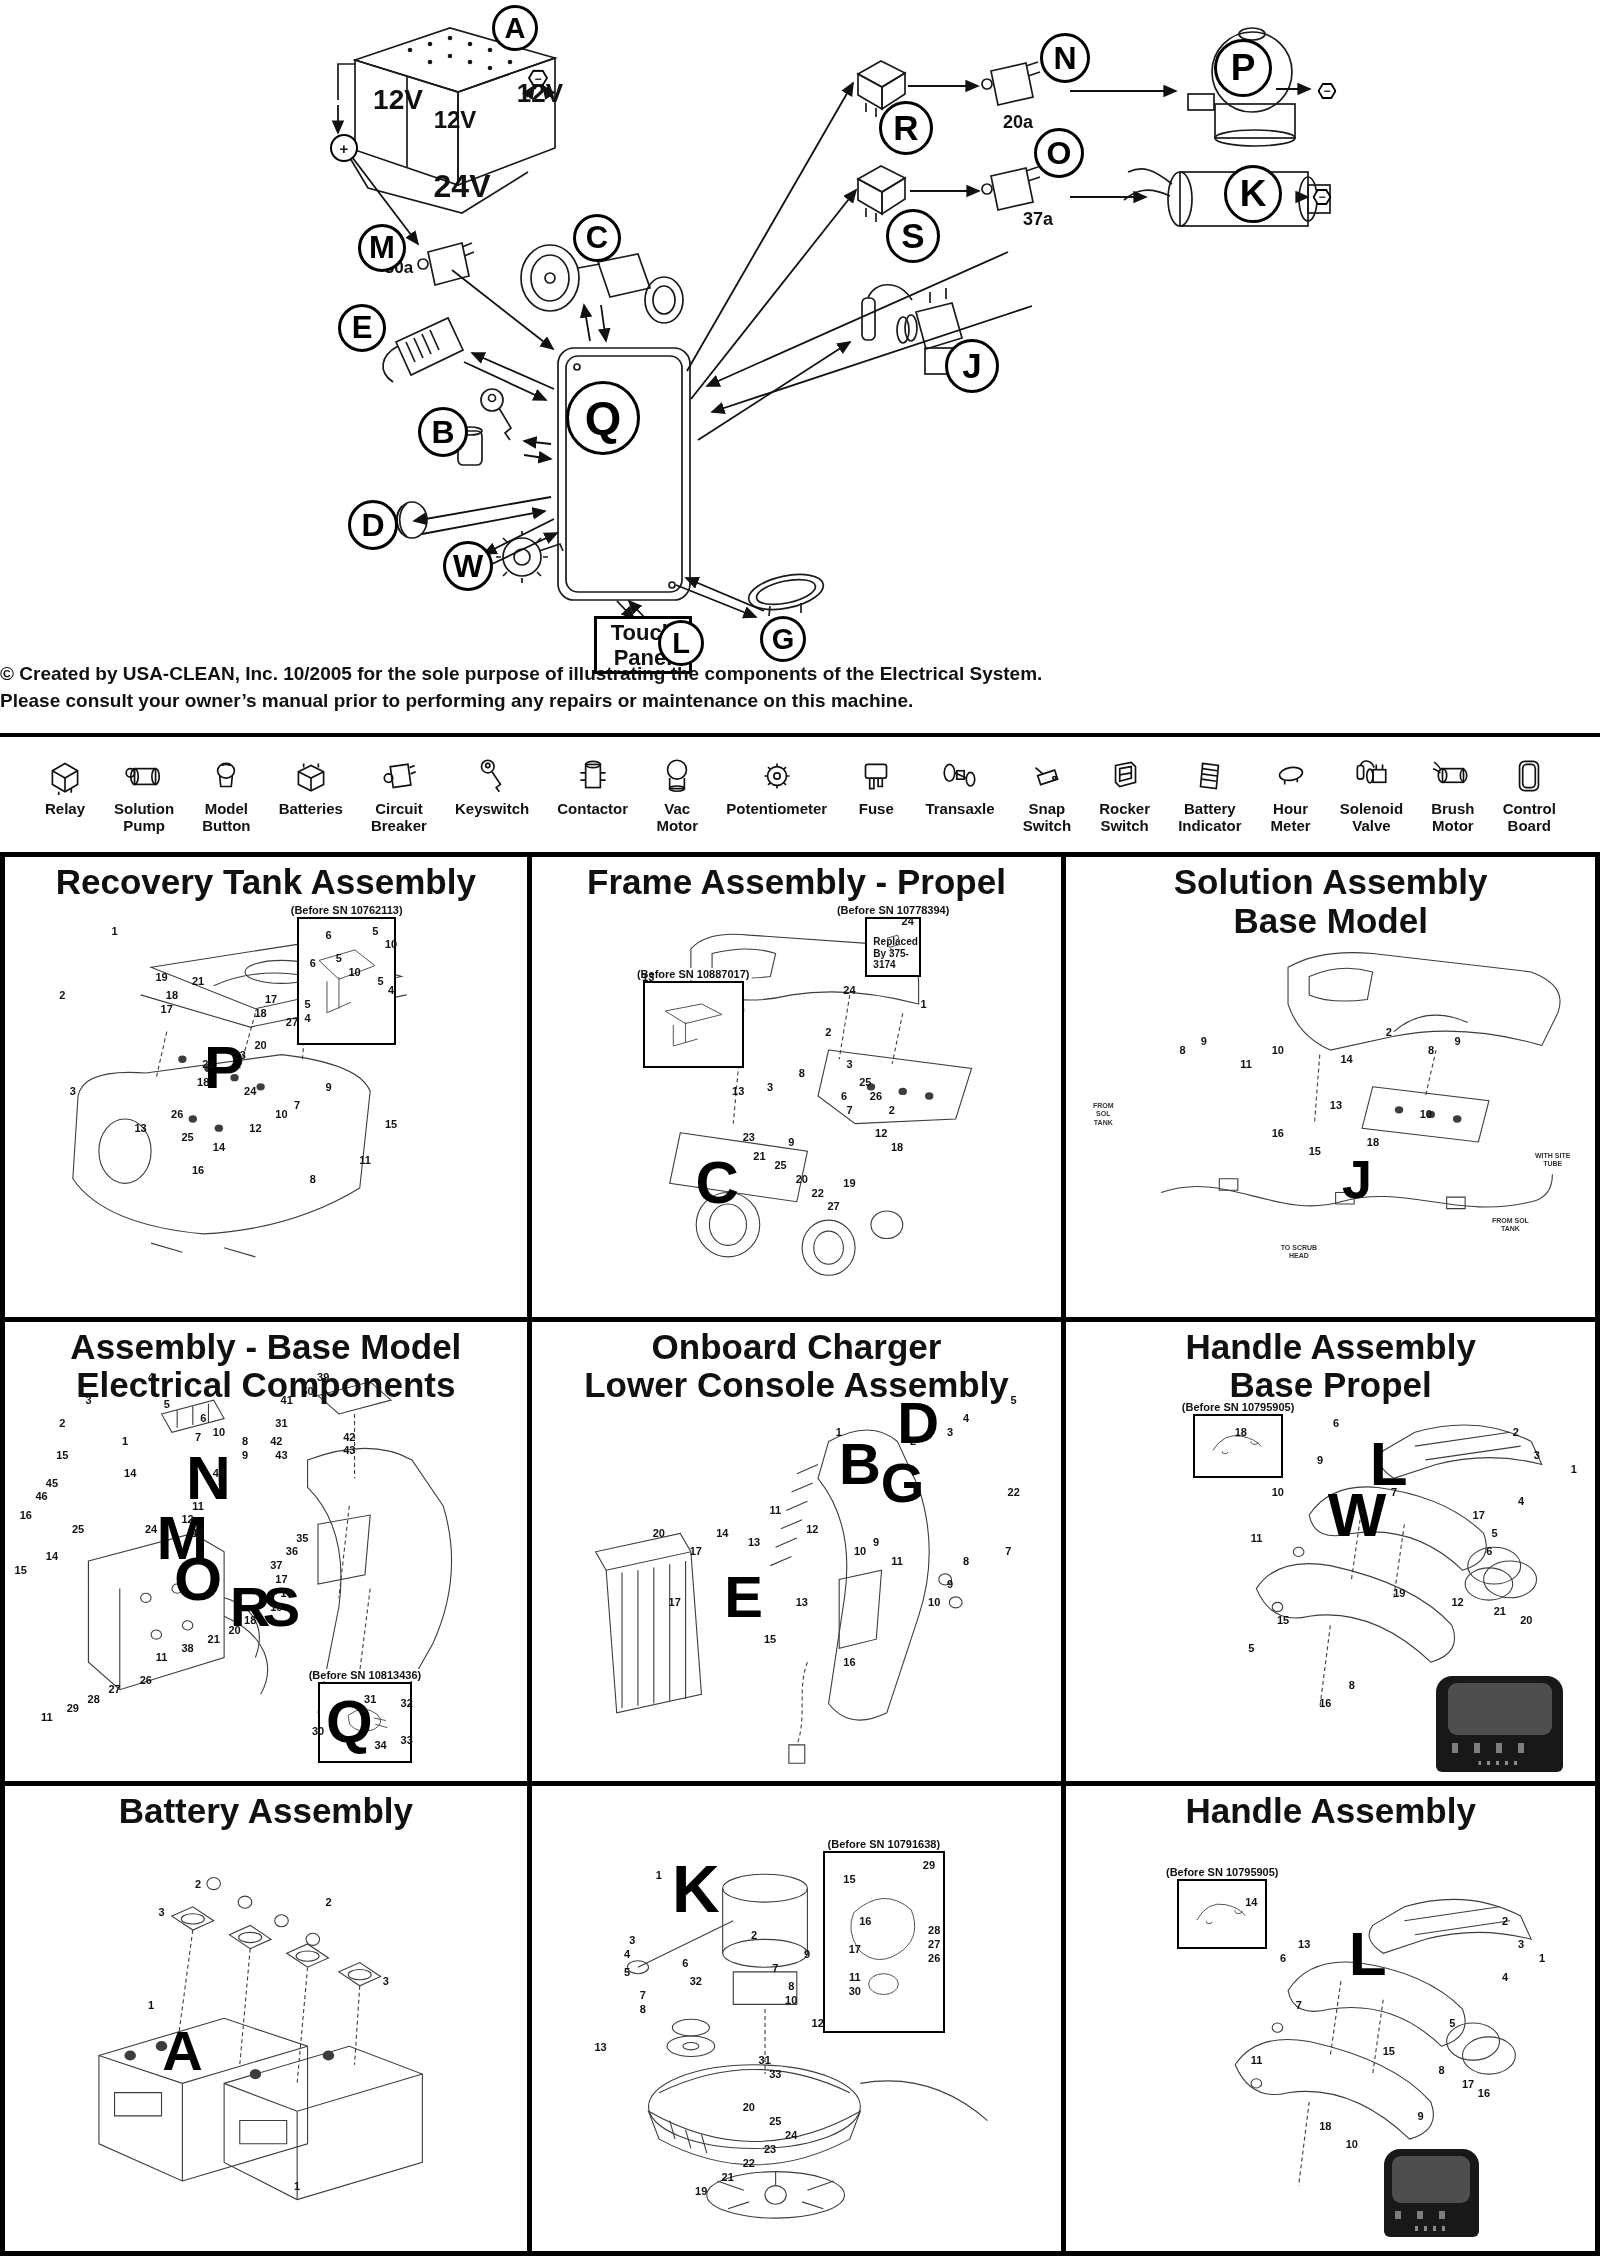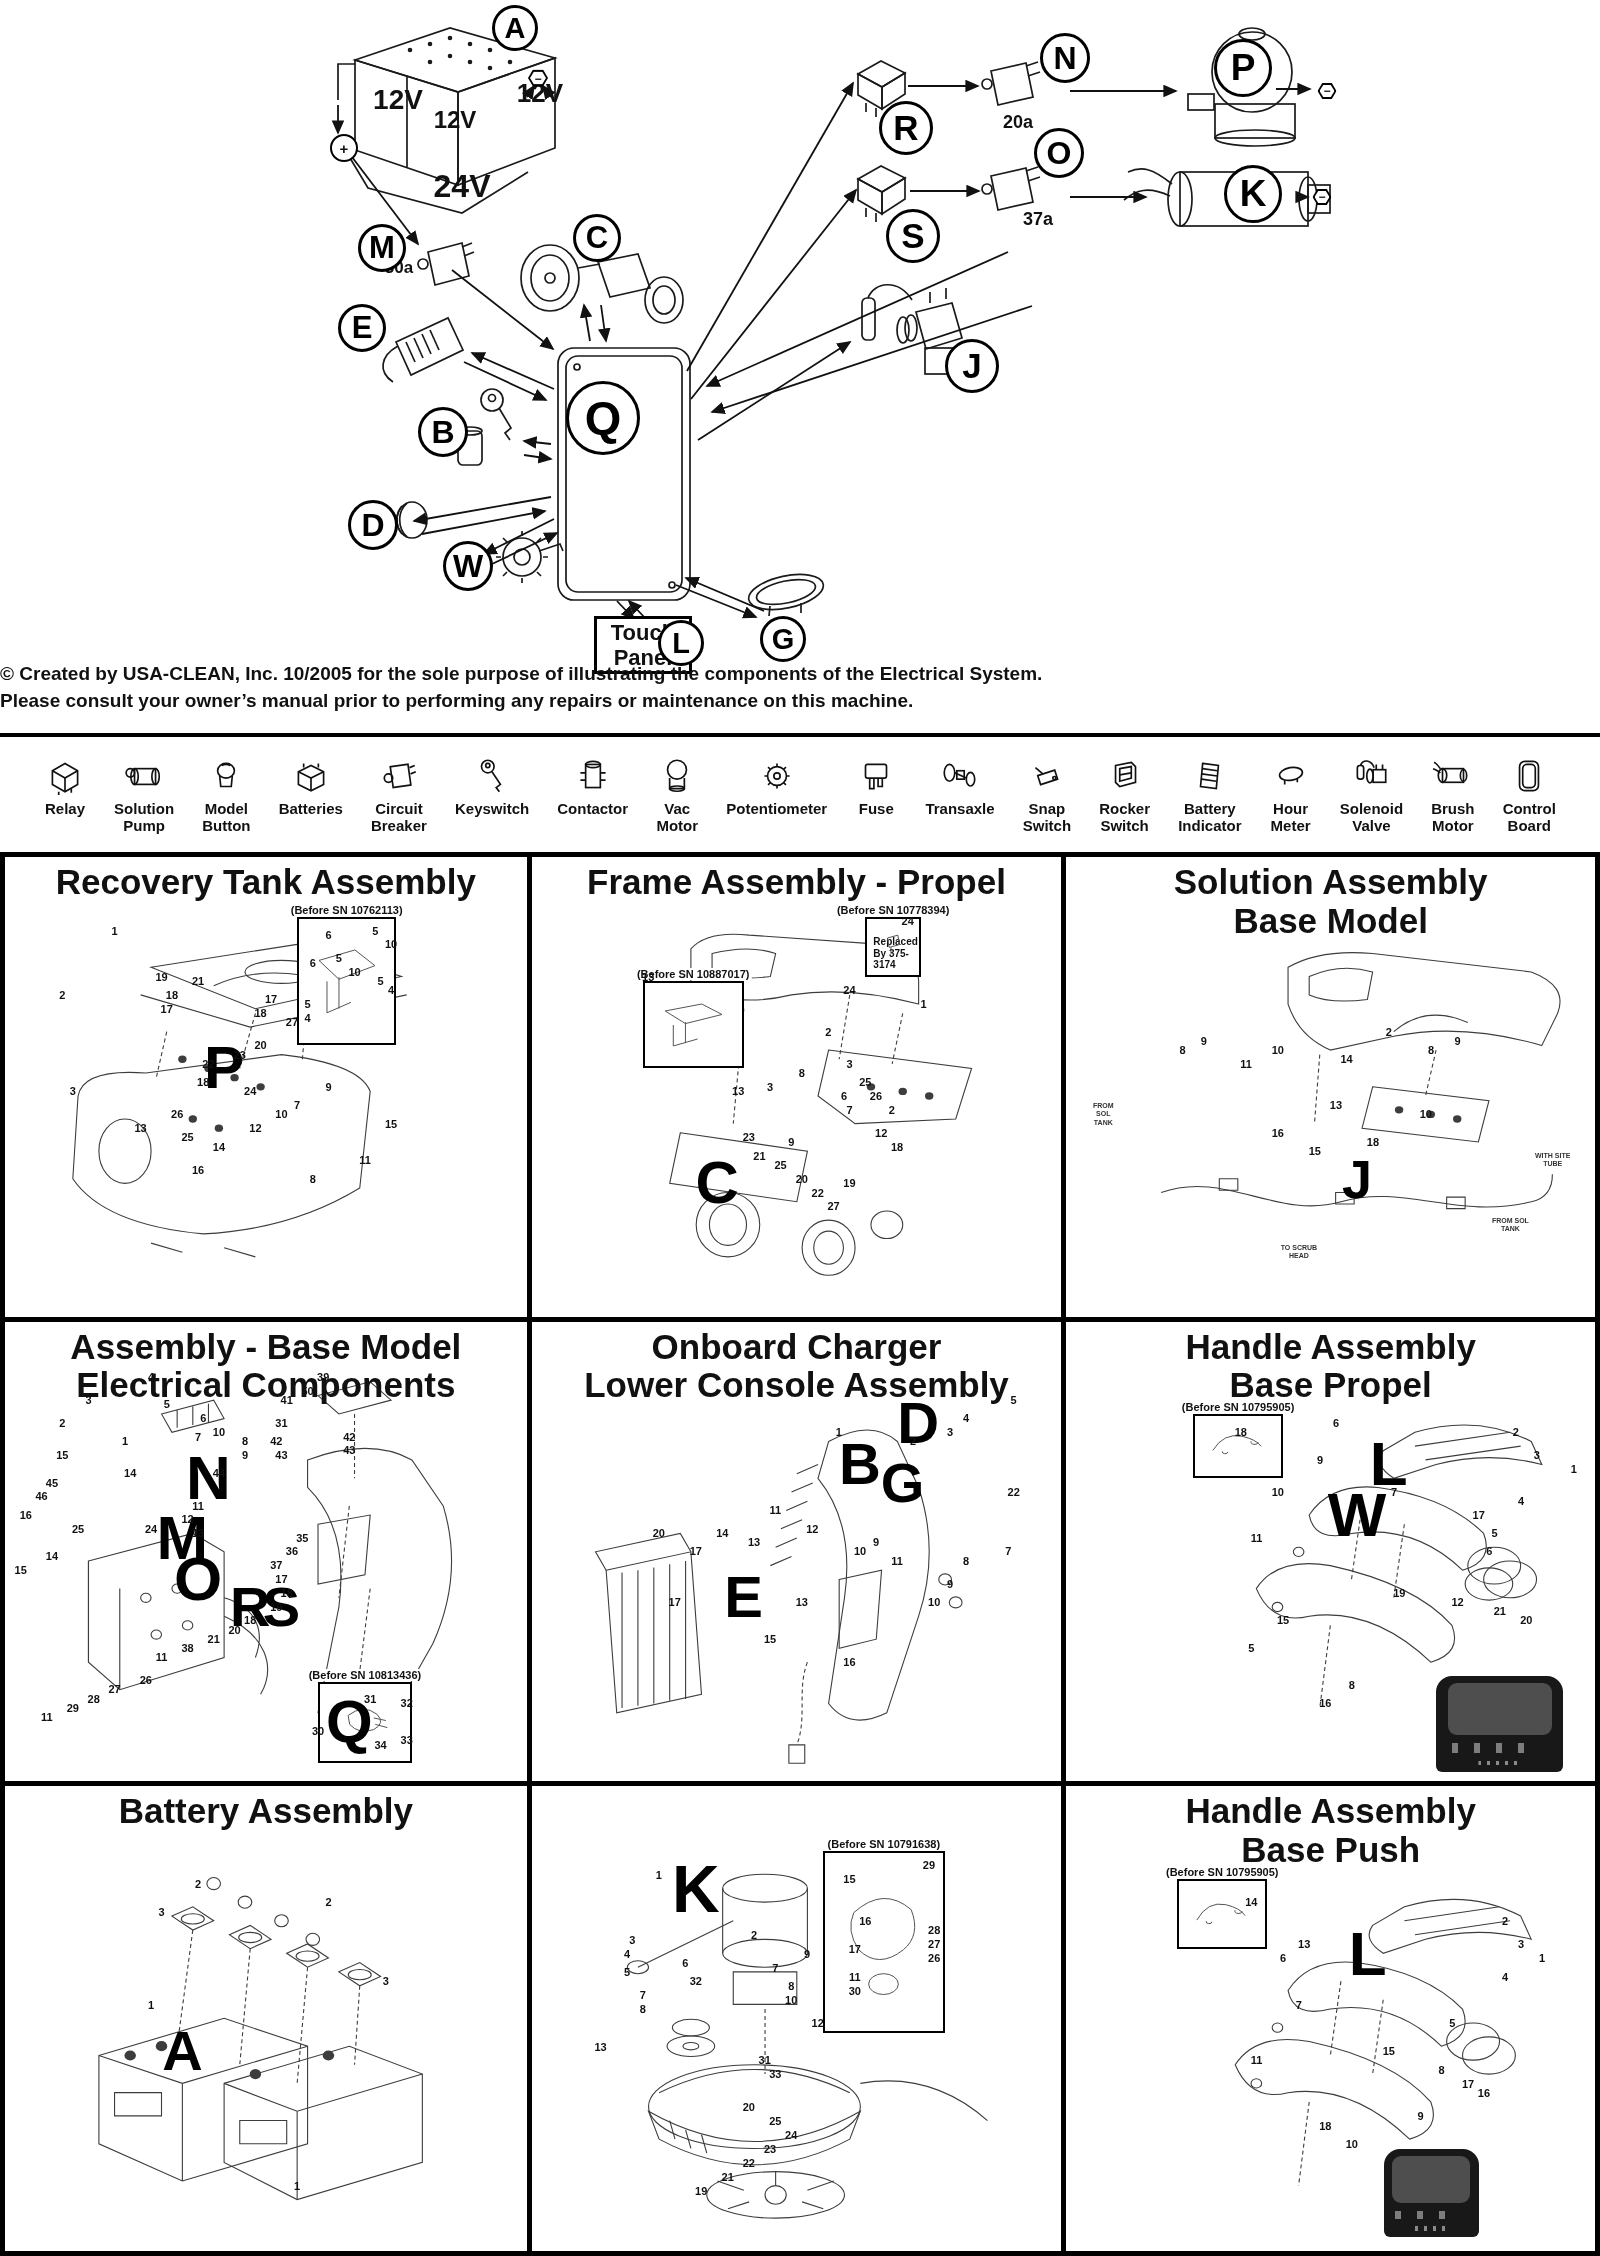--- a/index.html
+++ b/index.html
@@ -925,21 +925,20 @@
         <div class="callout" style="left: 61%; top: 35%;">17</div>
         <div class="callout" style="left: 76%; top: 31%;">28</div>
         <div class="callout" style="left: 76%; top: 34%;">27</div>
         <div class="callout" style="left: 76%; top: 37%;">26</div>
         <div class="callout" style="left: 61%; top: 44%;">30</div>
       </div>
 
     <div class="cell">
       <div class="ptitle">
         <span>Handle Assembly</span>
-        <span>Base Push</span>
       </div>
       <svg class="psketch" viewBox="0 0 100 100" preserveAspectRatio="none">
         <path d="M64,26 Q76,22 86,28 L88,33 Q78,30 68,33 L60,36 Q56,33 58,30 Z"></path>
         <path d="M64,29 L82,26 M66,32 L84,29"></path>
         <path d="M42,44 Q46,37 55,38 Q68,40 75,48 Q77,54 71,56 Q62,46 50,48 Q43,50 42,44 Z"></path>
         <path d="M32,60 Q36,53 46,55 Q62,59 69,68 Q71,74 65,76 Q54,64 42,66 Q35,68 32,60 Z"></path>
         <ellipse cx="77" cy="55" rx="5" ry="4"></ellipse>
           <ellipse cx="80" cy="58" rx="5" ry="4"></ellipse>
         <path class="dl" d="M52,42 L50,58 M60,46 L58,62 M46,68 L44,86"></path>
         <circle cx="40" cy="52" r="1"></circle>

